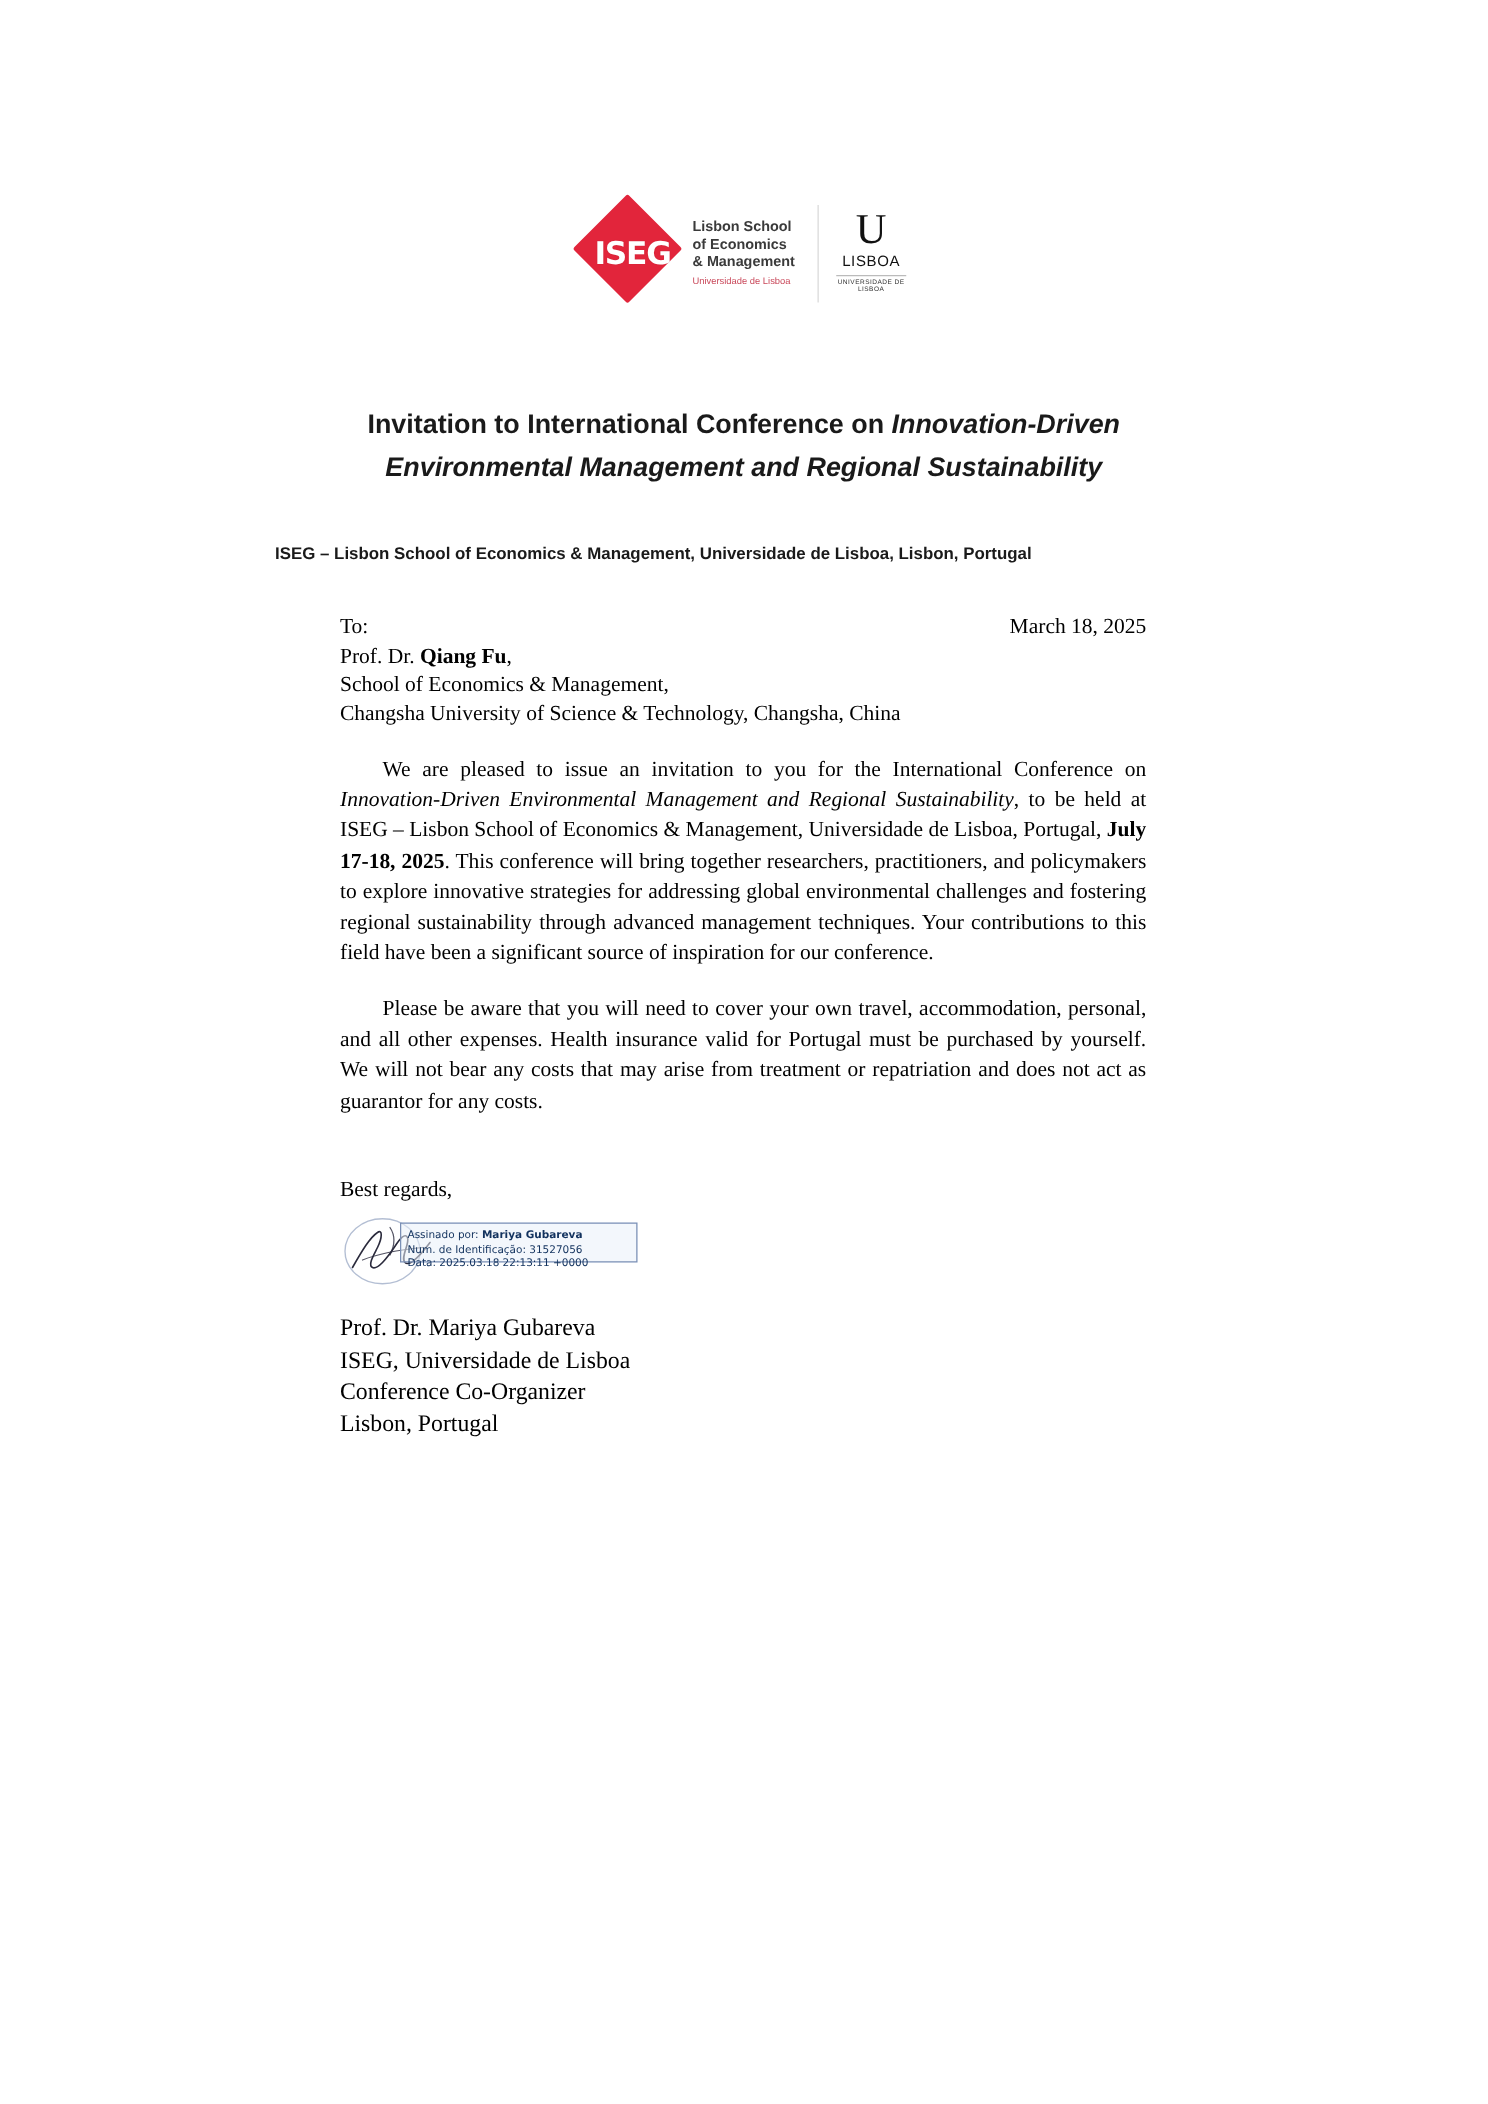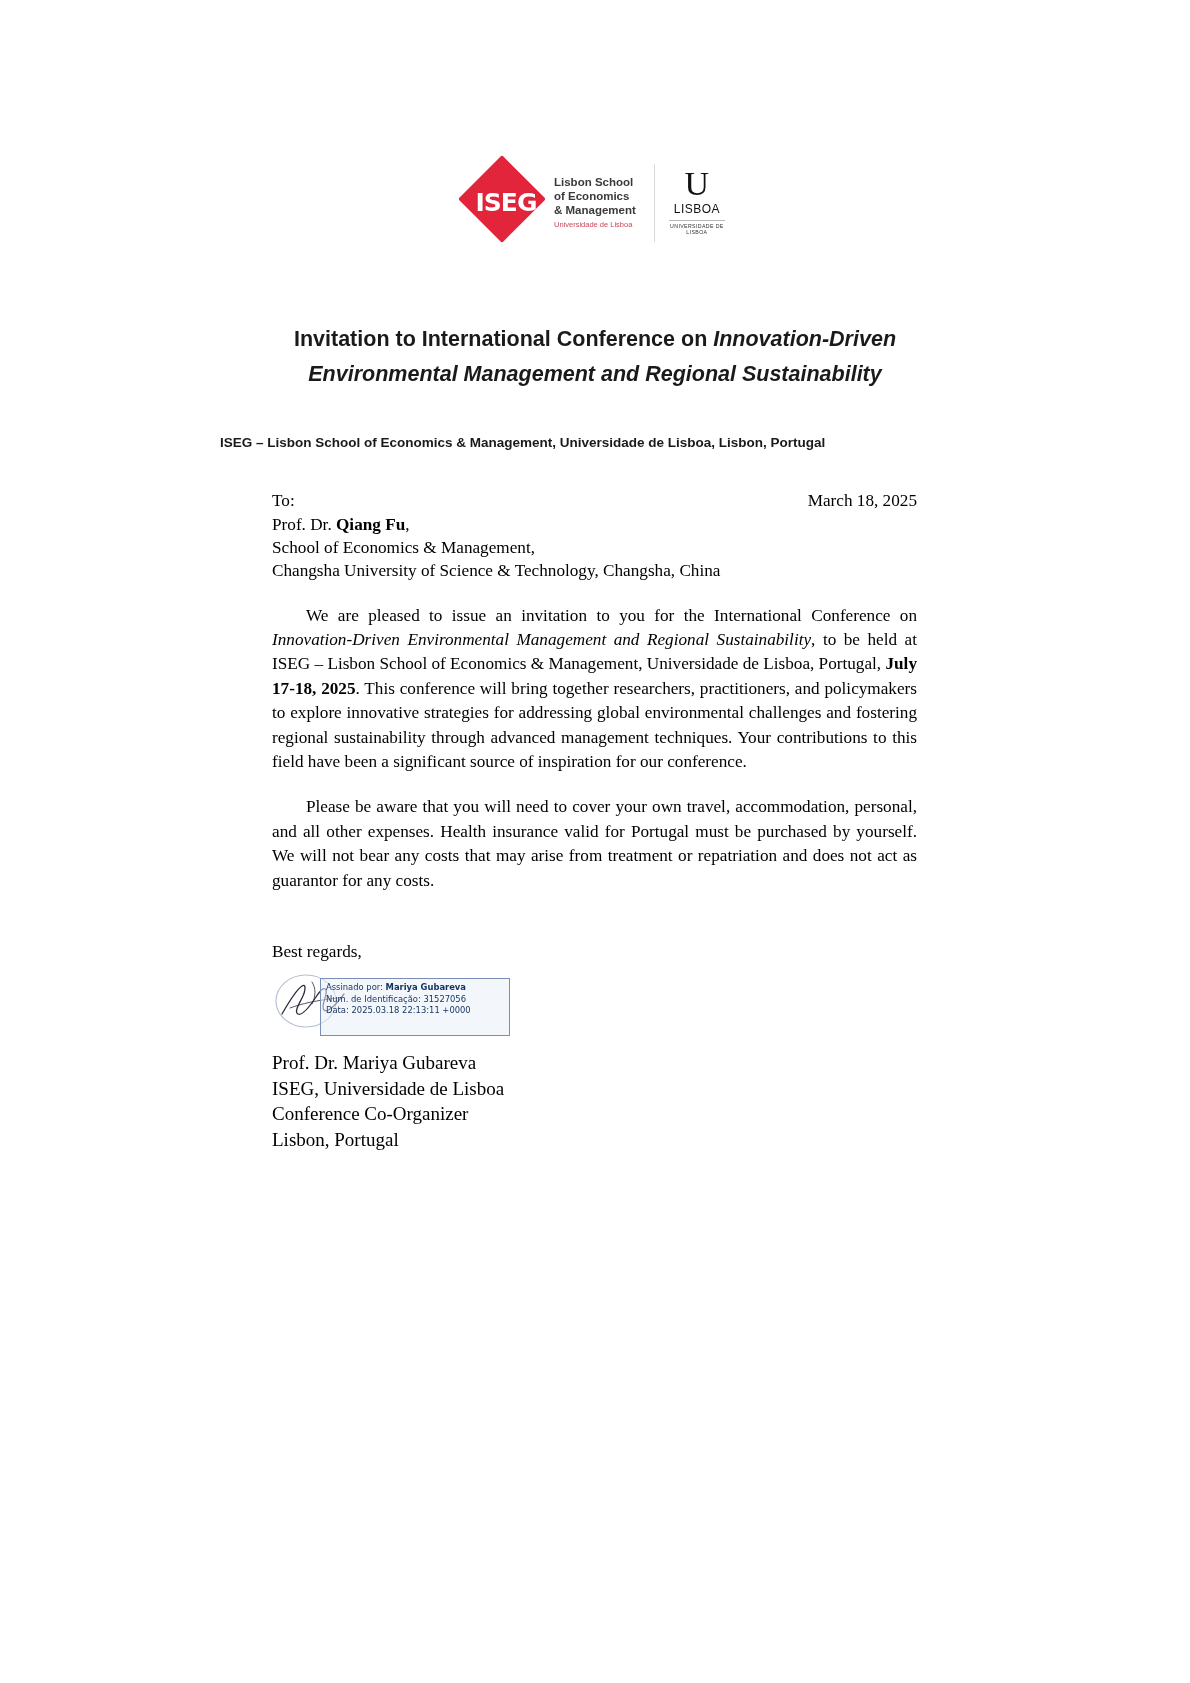--- a/index.html
+++ b/index.html
@@ -189,21 +189,21 @@
     left: 0px;
     top: 0px;
     width: 92px;
     height: 62px;
   }
   .sig-stamp {
     position: absolute;
     left: 48px;
     top: 8px;
     width: 190px;
-    height: 58px;
+    height: 32px;
     border: 1px solid #7a8fb5;
     background: rgba(234,240,249,0.55);
     padding: 3px 5px;
     box-sizing: border-box;
     font-family: "DejaVu Sans", sans-serif;
     font-size: 8.4px;
     line-height: 1.38;
     color: #12325e;
   }
   .sig-stamp .sname { font-weight: bold; }

